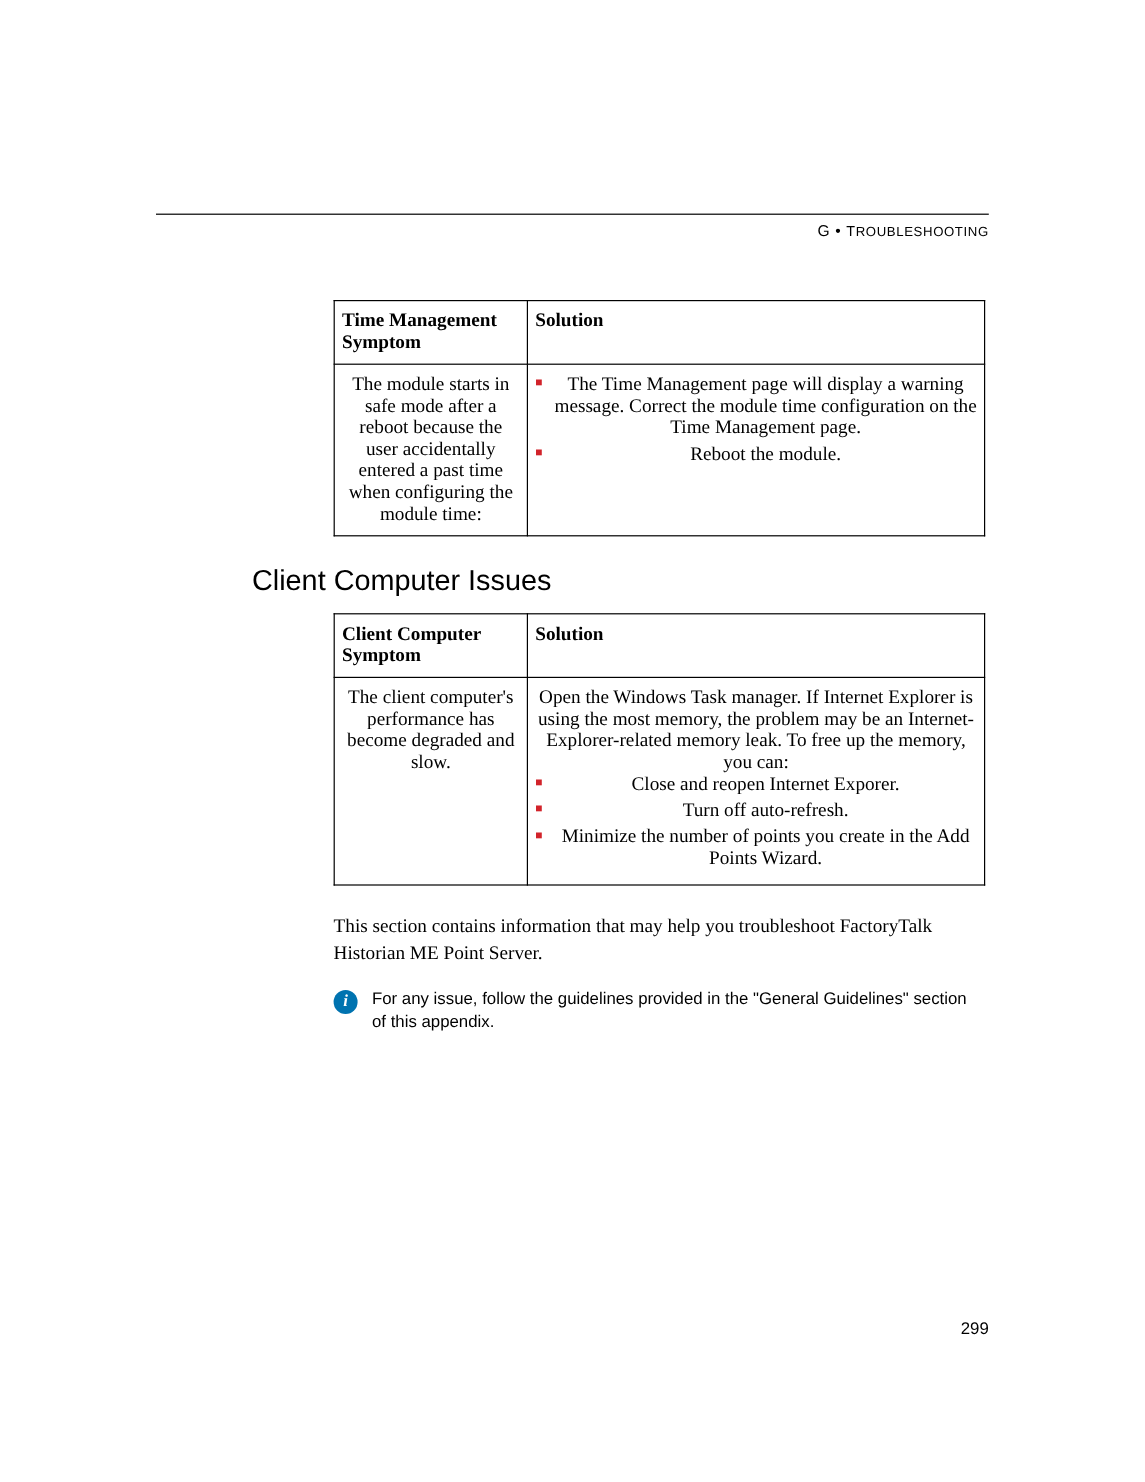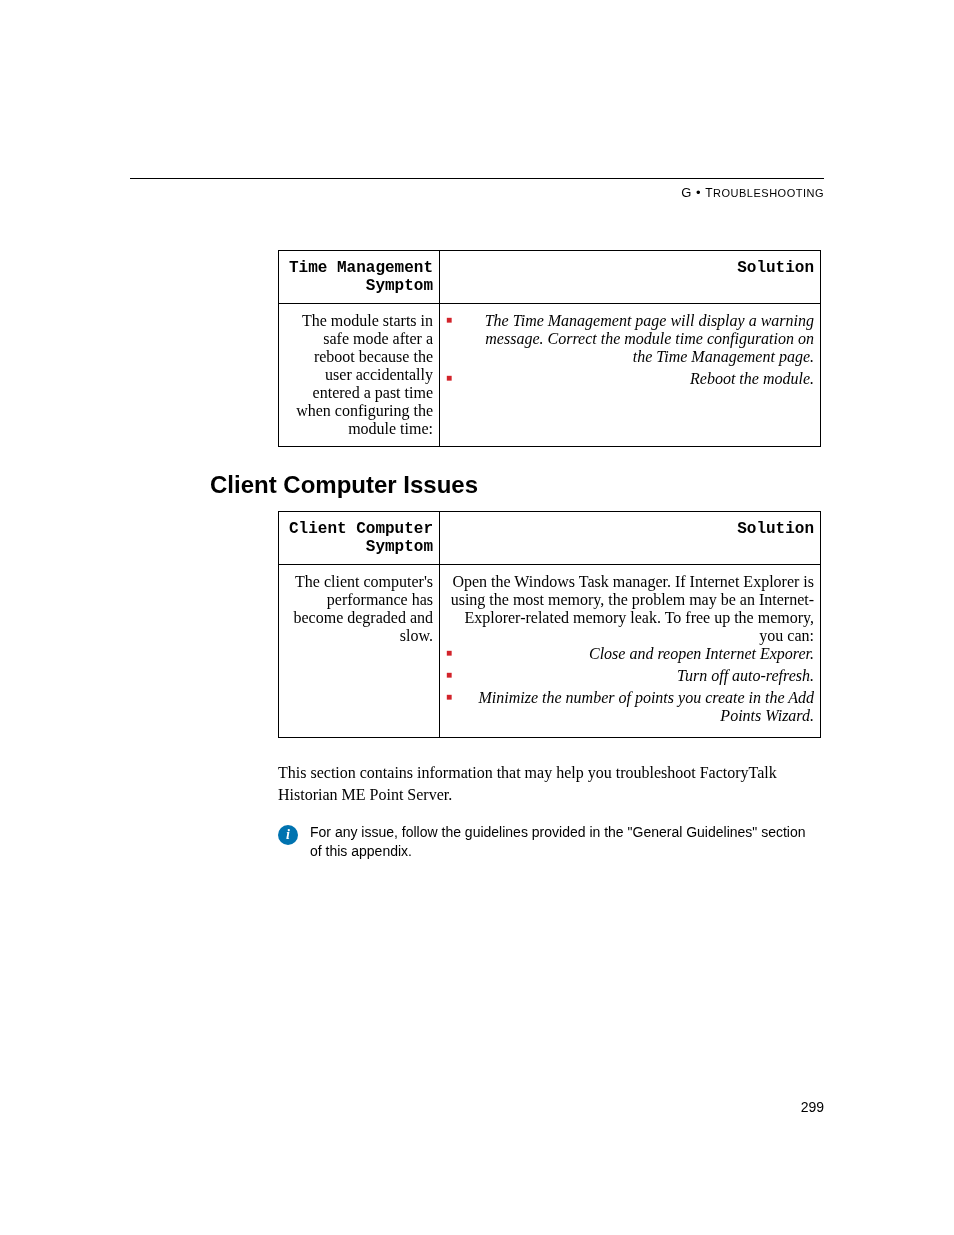--- a/index.html
+++ b/index.html
@@ -48,51 +48,49 @@
   table.tshoot {
     border-collapse: collapse;
     width: 543px;
     margin-left: 148px;
     margin-bottom: 24px;
   }
   table.tshoot th, table.tshoot td {
     border: 1px solid #000;
     vertical-align: top;
     padding: 8px 6px 8px 6px;
-    text-align: right;
+    text-align: center;
   }
   table.tshoot th {
     font-weight: bold;
-    text-align: right;
-    font-family: Liberation Mono, monospace;
+    text-align: left;
   }
   table.tshoot th.sym { width: 148px; }
   .bullets {
     list-style: none;
     padding: 0;
     margin: 0;
-    font-style: italic;
   }
   .bullets li {
     position: relative;
     padding-left: 16px;
     margin-bottom: 6px;
   }
   .bullets li::before {
     content: "■";
     color: #d2232a;
     position: absolute;
     left: 0;
     top: 2px;
     font-size: 10px;
   }
   .bullets.in-cell li { margin-bottom: 4px; }
   h2.section {
     font-family: Arial, Helvetica, sans-serif;
-    font-weight: bold;
+    font-weight: normal;
     font-size: 24px;
     margin: 14px 0 12px 80px;
   }
   p.intro {
     margin: 0 0 18px 148px;
     width: 540px;
     line-height: 1.35;
   }
   .note {
     margin-left: 148px;

